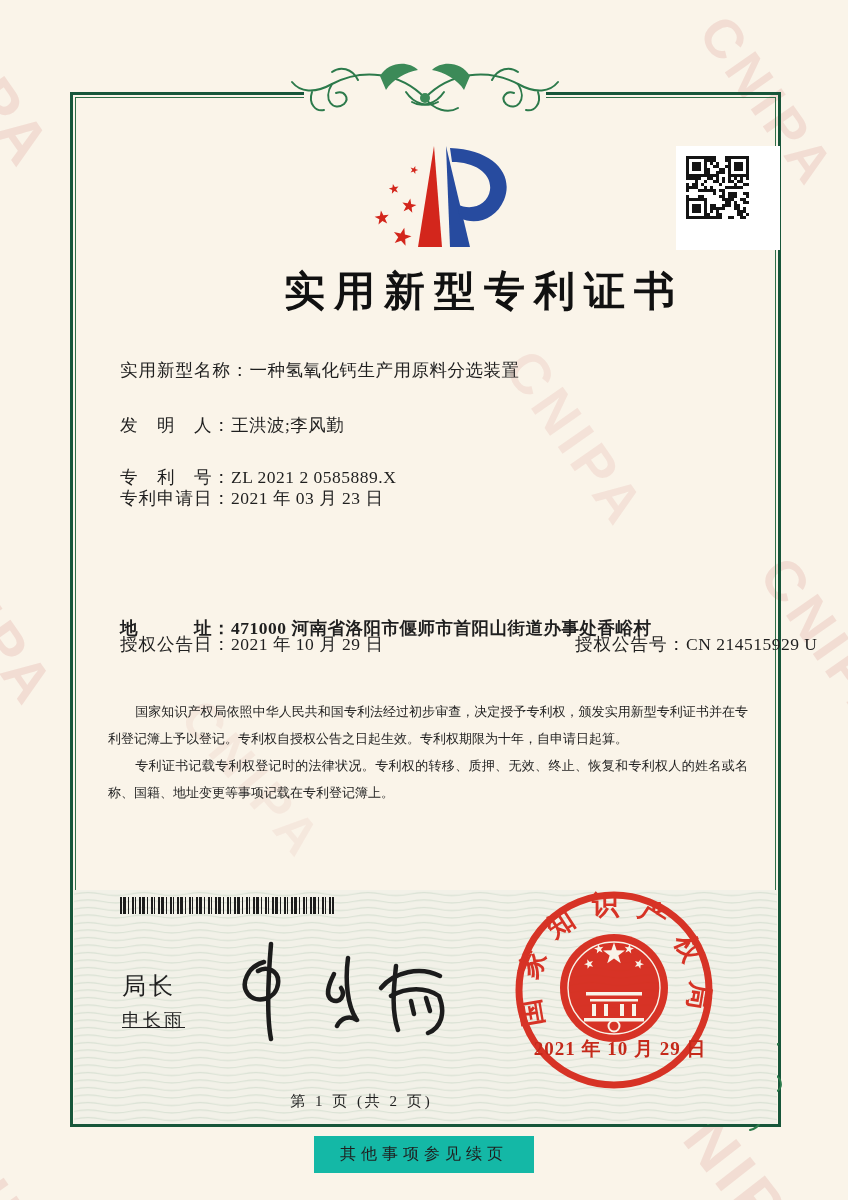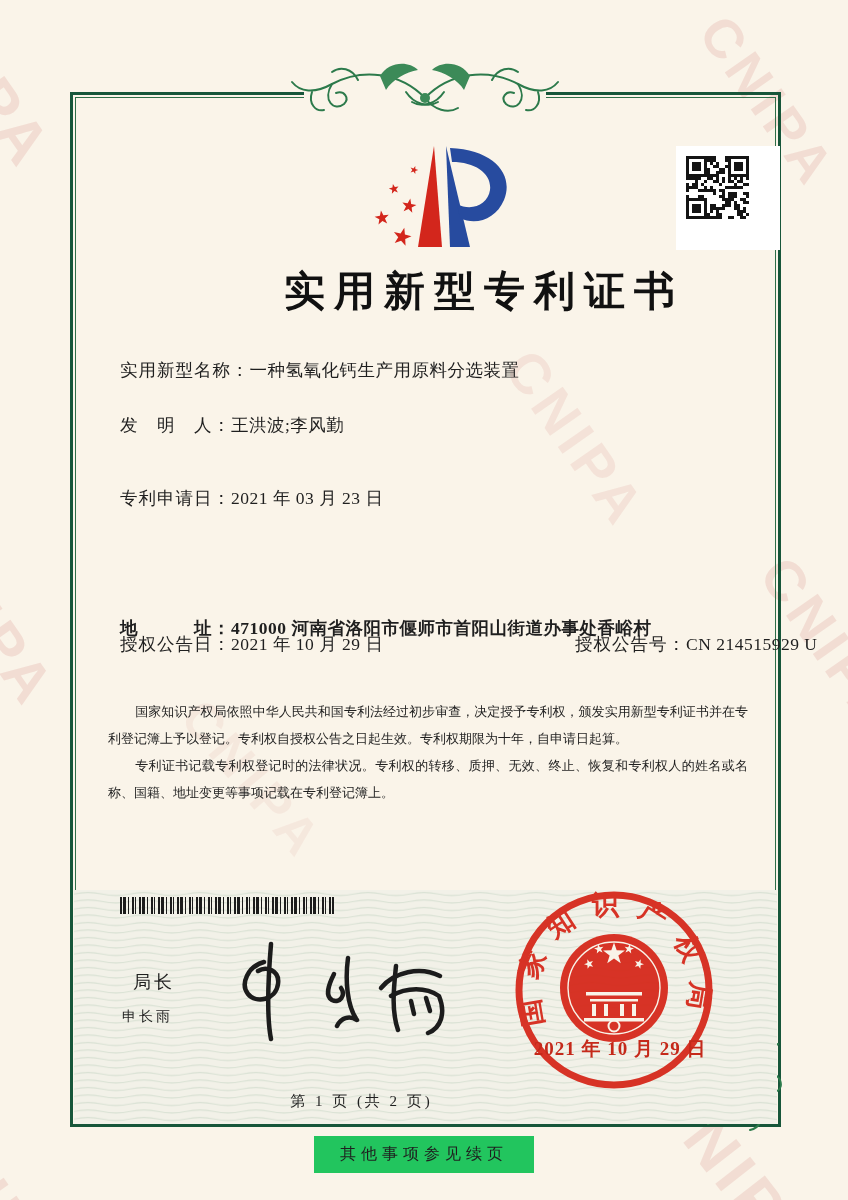--- a/index.html
+++ b/index.html
@@ -45,32 +45,32 @@
   .band{position:absolute;left:74px;top:890px;width:703px;height:234px;}
   .barcode{
     position:absolute;left:120px;top:897px;width:214px;height:17px;
     background:repeating-linear-gradient(90deg,
       #1c1c1c 0 2px, rgba(0,0,0,0) 2px 3px,
       #1c1c1c 3px 6px, rgba(0,0,0,0) 6px 8px,
       #1c1c1c 8px 9px, rgba(0,0,0,0) 9px 12px,
       #1c1c1c 12px 14px, rgba(0,0,0,0) 14px 15px,
       #1c1c1c 15px 16px, rgba(0,0,0,0) 16px 19px);
   }
-  .director-title{position:absolute;left:133px;top:970px;font-size:18px;letter-spacing:3px;}
-  .director-name{position:absolute;left:122px;top:1008px;font-size:14px;letter-spacing:3px;}
+  .director-title{position:absolute;left:122px;top:970px;font-size:24px;letter-spacing:3px;}
+  .director-name{position:absolute;left:122px;top:1008px;font-size:18px;letter-spacing:3px;text-decoration:underline;}
   .signature{position:absolute;left:218px;top:938px;}
   .seal{position:absolute;left:512px;top:888px;}
   .seal-date{
     position:absolute;left:505px;top:1036px;width:230px;text-align:center;
     font-size:19px;color:#c5291a;letter-spacing:1px;font-weight:bold;white-space:nowrap;
   }
   .page-info{position:absolute;left:70px;top:1092px;width:583px;text-align:center;font-size:15px;letter-spacing:3px;}
   .cont-box{
     position:absolute;left:424px;top:1136px;transform:translateX(-50%);
-    background:#22c55e;padding:8px 26px;font-size:16px;letter-spacing:5px;white-space:nowrap;
+    background:#14b8a6;padding:8px 26px;font-size:16px;letter-spacing:5px;white-space:nowrap;
   }
   .ornament-top{position:absolute;left:288px;top:52px;}
   .ornament-corner{position:absolute;left:690px;top:1038px;}
 </style>
 </head>
 <body>
 
 <div class="page">
 
   <span class="wm" style="left:-58px;top:-38px;font-size:62px;transform:rotate(55deg);">CNIPA</span>
@@ -588,20 +588,23 @@
     <div class="finder" style="left:10px;top:52px;"></div>
   </div>
 
   <h1 class="doc-title">实用新型专利证书</h1>
 
   <div class="field-row" style="top:358px;">
     <span class="flabel">实用新型名称：</span><span class="fvalue">一种氢氧化钙生产用原料分选装置</span>
   </div>
   <div class="field-row" style="top:413px;">
     <span class="flabel">发　明　人：</span><span class="fvalue">王洪波;李风勤</span>
+  </div>
+  <div class="field-row" style="top:465px;">
+    <span class="flabel">专　利　号：</span><span class="fvalue">ZL 2021 2 0585889.X</span>
   </div>
   <div class="field-row" style="top:486px;">
     <span class="flabel">专利申请日：</span><span class="fvalue">2021 年 03 月 23 日</span>
   </div>
   <div class="field-row" style="top:616px;font-weight:bold;">
     <span class="flabel">地　　　址：</span><span class="fvalue">471000 河南省洛阳市偃师市首阳山街道办事处香峪村</span>
   </div>
   <div class="field-row" style="top:632px;">
     <span class="flabel">授权公告日：</span><span class="fvalue">2021 年 10 月 29 日</span>
     <span class="field-right">

